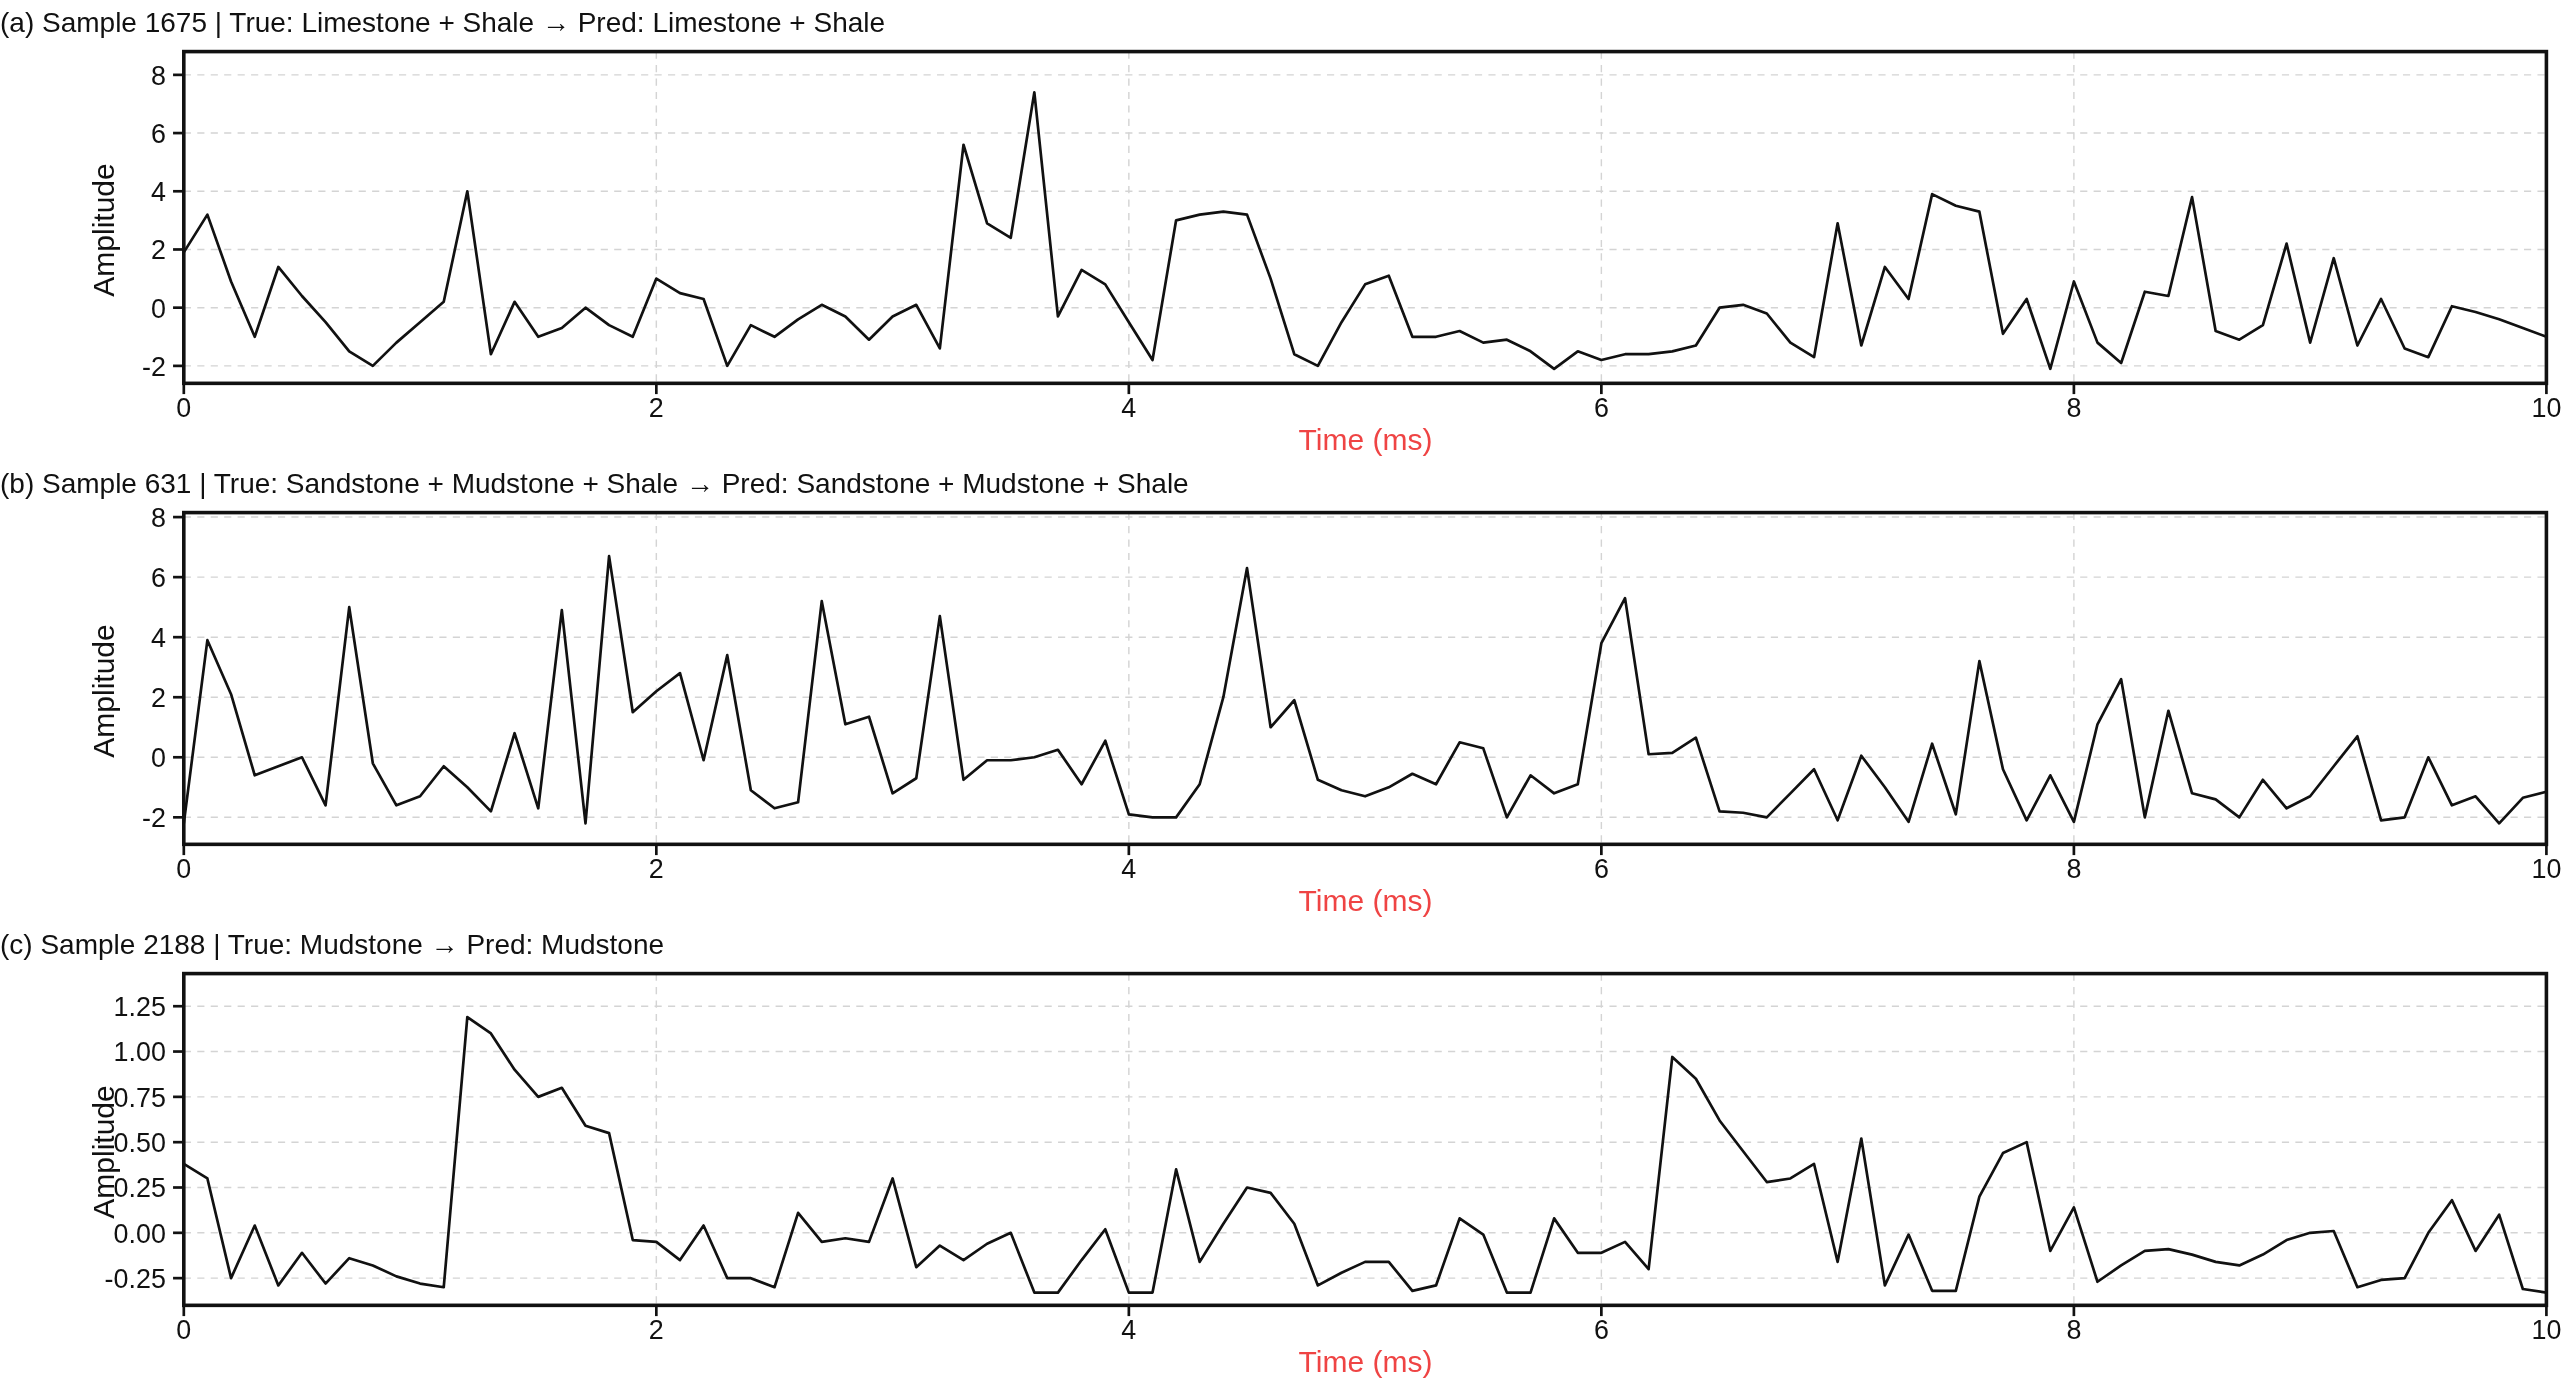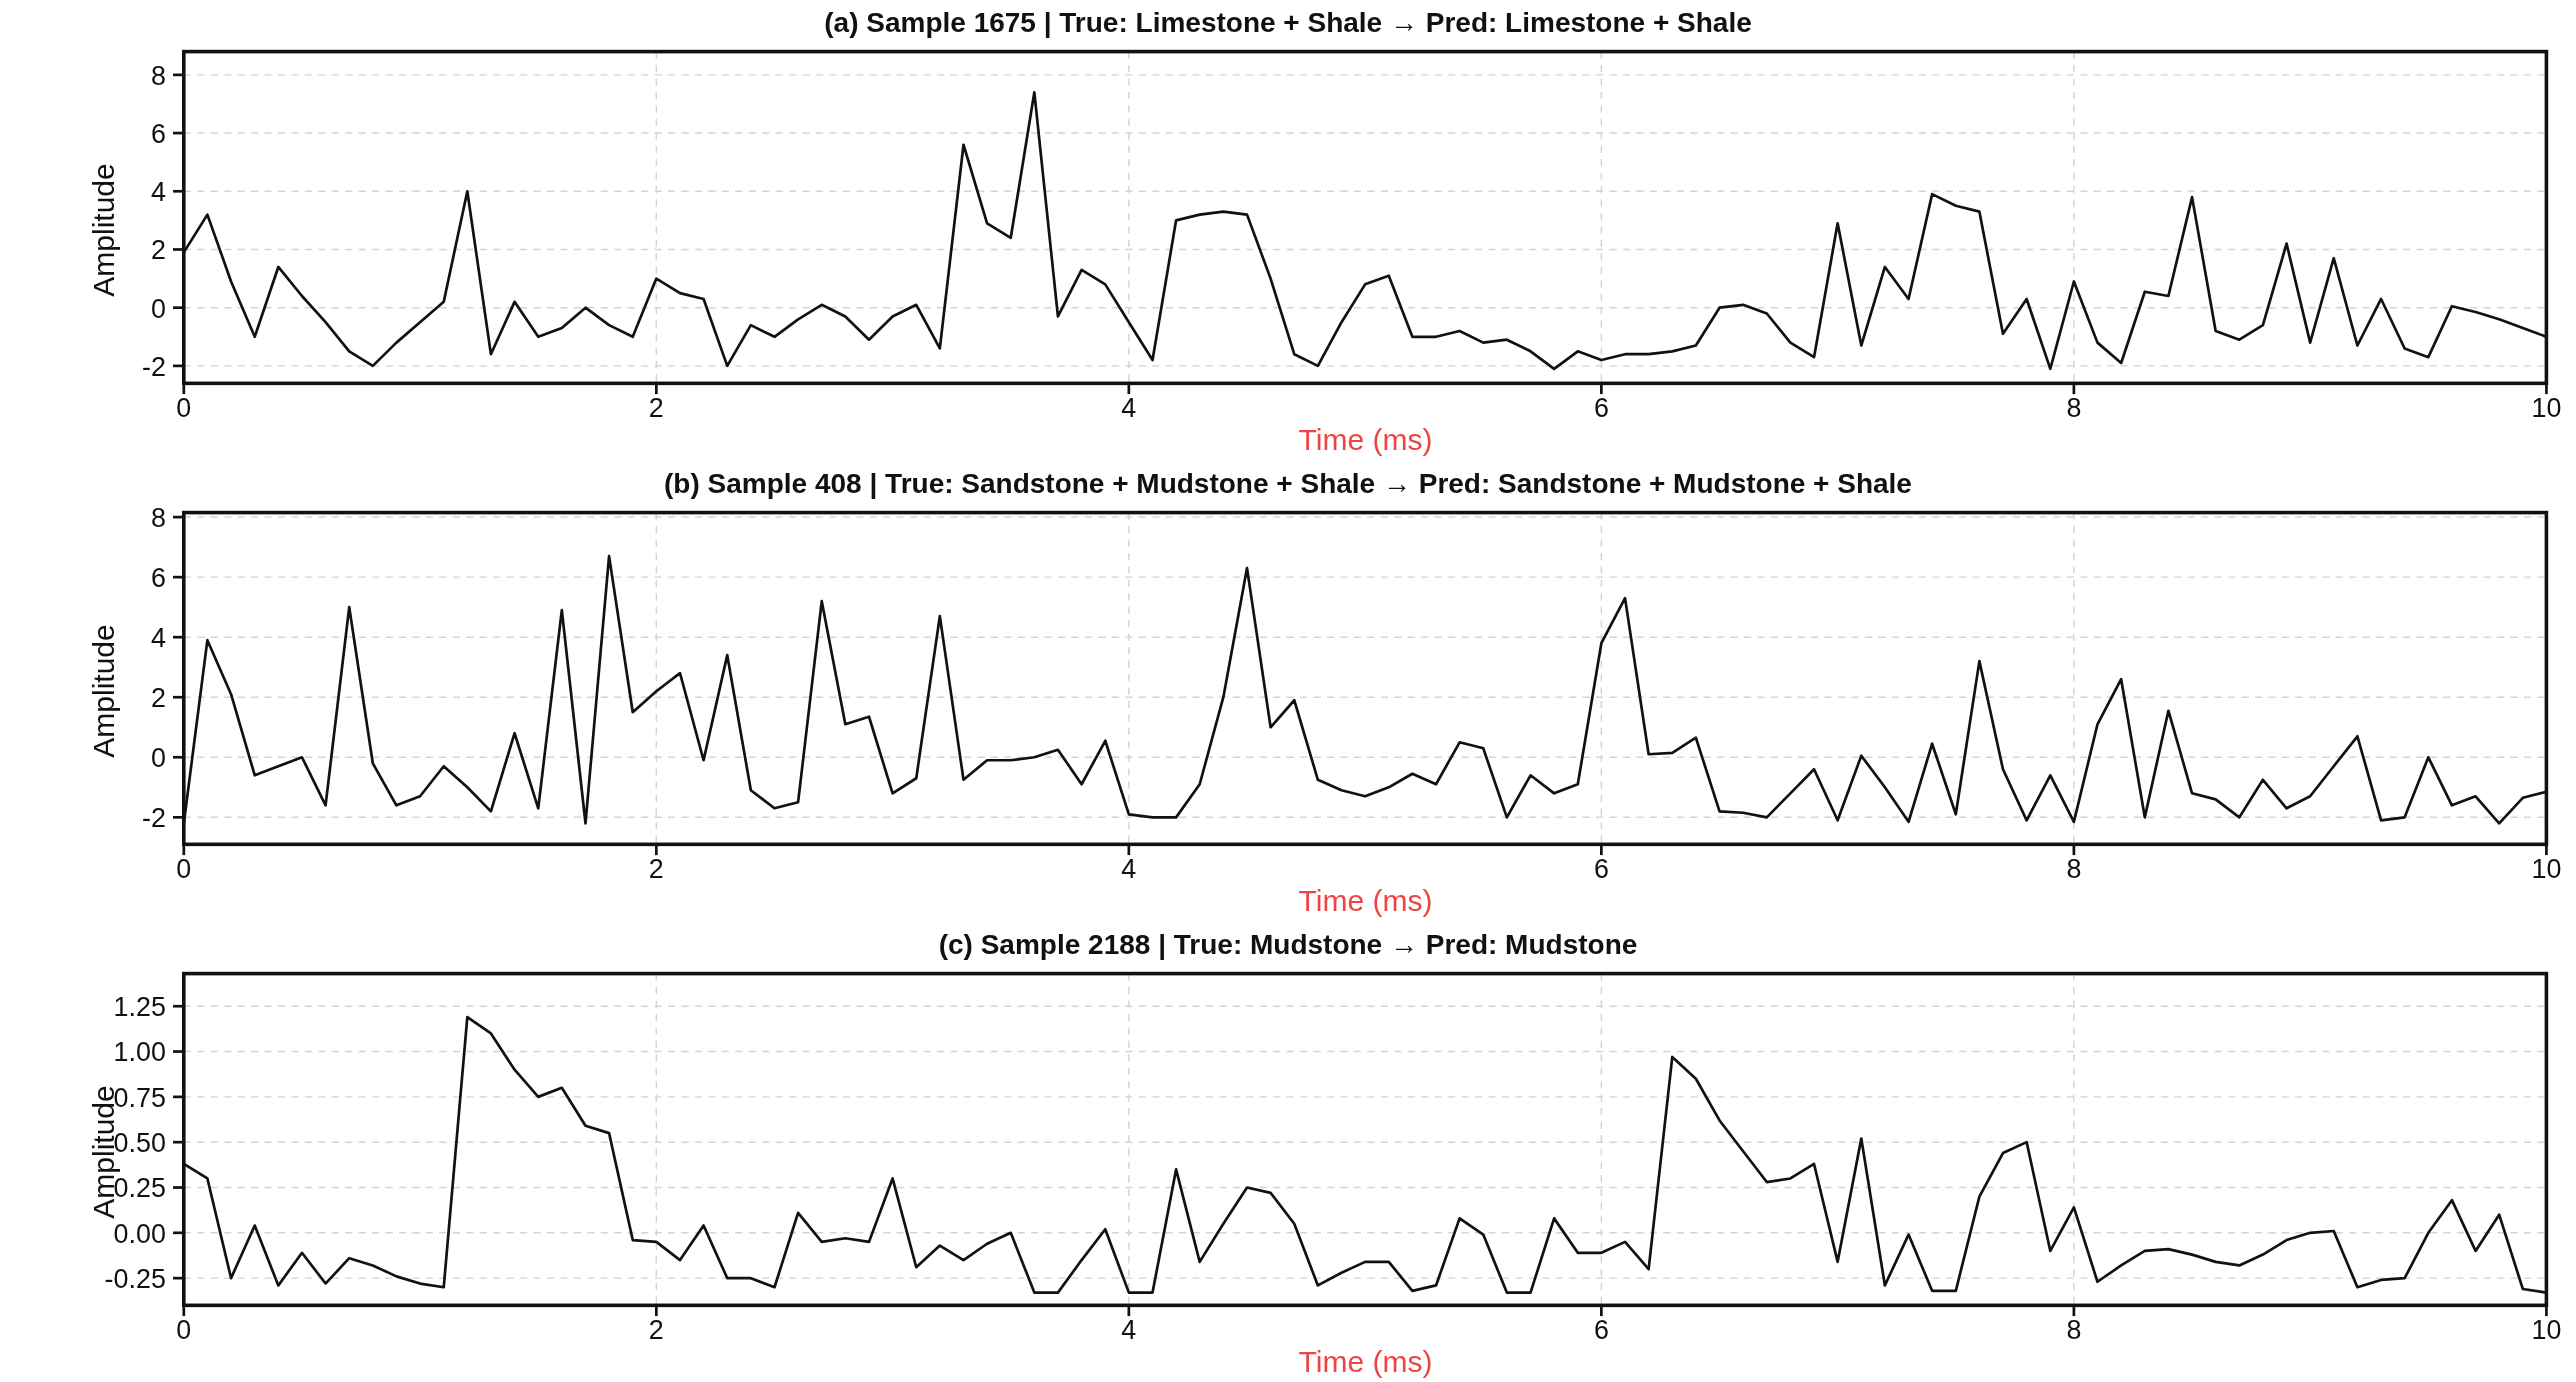--- a/index.html
+++ b/index.html
@@ -5,21 +5,21 @@
   html,body{margin:0;padding:0;background:#ffffff;}
   body{
     width:2576px;height:1383px;
     font-family:"Liberation Sans","DejaVu Sans",sans-serif;
     color:#111;overflow:hidden;
   }
   .figure{width:2576px;height:1383px;display:flex;flex-direction:column;}
   .subplot{position:relative;height:461px;}
   .plot-title{
     margin:0;padding-top:7.2px;height:39px;
-    text-align:center;font-size:28px;font-weight:bold;color:#111;
+    font-size:28px;font-weight:normal;color:#111;
     letter-spacing:0px;
   }
   .plot-area{position:relative;height:377px;}
   svg.plot{display:block;width:2576px;height:377px;}
   .ylabel{
     position:absolute;left:86px;top:166px;width:36px;height:36px;
     transform:rotate(-90deg);transform-origin:center center;
     font-size:30px;color:#111;white-space:nowrap;
     display:flex;align-items:center;justify-content:center;
   }
@@ -74,21 +74,21 @@
           <line x1="193" x2="205" y1="31.96491228070181" y2="31.96491228070181" stroke="#111" stroke-width="3"></line>
           <text x="185" y="42.96491228070181" text-anchor="end" class="tick-label">8</text>
           <polyline points="205.0,229.9 231.3,187.8 257.7,262.4 284.1,324.1 310.4,246.2 336.8,278.6 363.1,307.8 389.5,340.3 415.8,356.5 442.1,330.6 468.5,307.8 494.9,285.1 521.2,161.8 547.5,343.5 573.9,285.1 600.3,324.1 626.6,314.3 653.0,291.6 679.3,311.1 705.7,324.1 732.0,259.2 758.4,275.4 784.7,281.9 811.1,356.5 837.4,311.1 863.8,324.1 890.1,304.6 916.5,288.4 942.8,301.4 969.2,327.3 995.5,301.4 1021.9,288.4 1048.2,337.1 1074.6,109.9 1100.9,197.5 1127.3,213.7 1153.6,51.4 1179.9,301.4 1206.3,249.4 1232.7,265.6 1259.0,307.8 1285.4,350.0 1311.7,194.2 1338.0,187.8 1364.4,184.5 1390.8,187.8 1417.1,259.2 1443.5,343.5 1469.8,356.5 1496.2,307.8 1522.5,265.6 1548.9,255.9 1575.2,324.1 1601.6,324.1 1627.9,317.6 1654.3,330.6 1680.6,327.3 1707.0,340.3 1733.3,359.8 1759.7,340.3 1786.0,350.0 1812.4,343.5 1838.7,343.5 1865.1,340.3 1891.4,333.8 1917.8,291.6 1944.1,288.4 1970.5,298.1 1996.8,330.6 2023.2,346.8 2049.5,197.5 2075.9,333.8 2102.2,246.2 2128.6,281.9 2154.9,165.0 2181.3,178.0 2207.6,184.5 2233.9,320.8 2260.3,281.9 2286.7,359.8 2313.0,262.4 2339.3,330.6 2365.7,353.3 2392.1,273.8 2418.4,278.6 2444.8,168.3 2471.1,317.6 2497.5,327.3 2523.8,311.1 2550.2,220.2 2576.5,330.6 2602.8,236.4 2629.2,333.8 2655.6,281.9 2681.9,337.1 2708.3,346.8 2734.6,290.0 2761.0,296.5 2787.3,304.6 2813.7,314.3 2840.0,324.1" fill="none" stroke="#111111" stroke-width="3" stroke-linejoin="round" stroke-linecap="round"></polyline>
           <rect x="205" y="6" width="2635" height="370" fill="none" stroke="#111" stroke-width="4"></rect>
         </svg>
     </div>
     <div class="xlabel">Time (ms)</div>
   </section>
 
   <section class="subplot">
-    <h2 class="plot-title">(b) Sample 408 | True: Sandstone + Mudstone + Shale → Pred: Sandstone + Mudstone + Shale</h2>
+    <h2 class="plot-title">(b) Sample 631 | True: Sandstone + Mudstone + Shale → Pred: Sandstone + Mudstone + Shale</h2>
     <div class="plot-area">
       <div class="ylabel">Amplitude</div>
       <svg class="plot" viewBox="0 0 2873 420">
           <line x1="205" x2="2840" y1="345.86425339366514" y2="345.86425339366514" stroke="#d4d4d4" stroke-width="1.6" stroke-dasharray="8 7"></line>
           <line x1="205" x2="2840" y1="278.89592760180994" y2="278.89592760180994" stroke="#d4d4d4" stroke-width="1.6" stroke-dasharray="8 7"></line>
           <line x1="205" x2="2840" y1="211.92760180995475" y2="211.92760180995475" stroke="#d4d4d4" stroke-width="1.6" stroke-dasharray="8 7"></line>
           <line x1="205" x2="2840" y1="144.95927601809956" y2="144.95927601809956" stroke="#d4d4d4" stroke-width="1.6" stroke-dasharray="8 7"></line>
           <line x1="205" x2="2840" y1="77.99095022624431" y2="77.99095022624431" stroke="#d4d4d4" stroke-width="1.6" stroke-dasharray="8 7"></line>
           <line x1="205" x2="2840" y1="11.022624434389172" y2="11.022624434389172" stroke="#d4d4d4" stroke-width="1.6" stroke-dasharray="8 7"></line>
           <line x1="732" x2="732" y1="6" y2="376" stroke="#d4d4d4" stroke-width="1.6" stroke-dasharray="8 7"></line>

